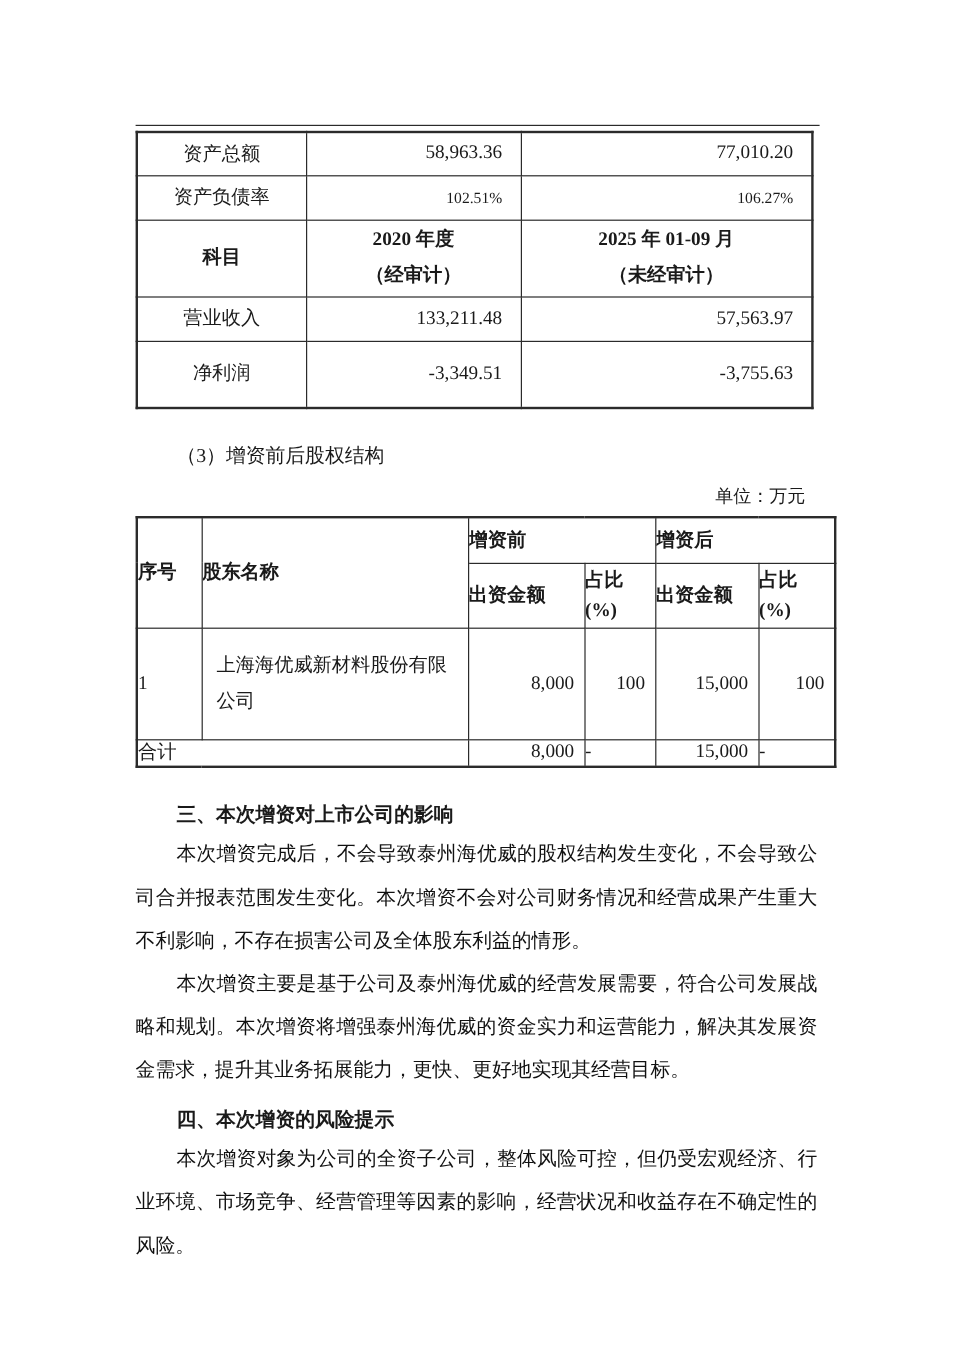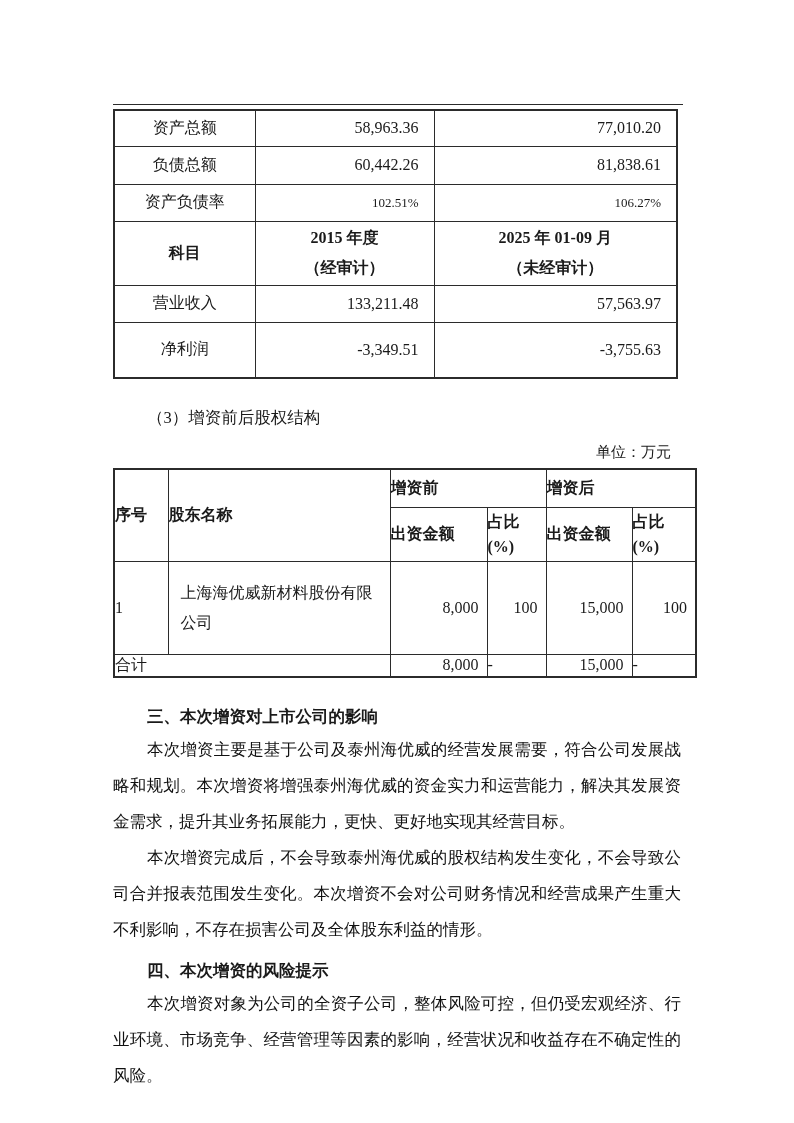--- a/index.html
+++ b/index.html
@@ -106,34 +106,29 @@
         <col style="width:141px">
           <col style="width:179px">
           <col style="width:243px">
       </colgroup>
       <tbody>
         <tr style="height:36px">
           <td class="lbl">资产总额</td>
           <td class="num">58,963.36</td>
           <td class="num">77,010.20</td>
         </tr>
-        <tr style="height:38px">
-          <td class="lbl">负债总额</td>
-          <td class="num">60,442.26</td>
-          <td class="num">81,838.61</td>
-        </tr>
         <tr style="height:37px">
           <td class="lbl">资产负债率</td>
           <td class="num pct">102.51%</td>
           <td class="num pct">106.27%</td>
         </tr>
         <tr class="hdr" style="height:64px">
           <td>科目</td>
           <td>
-            <div>2015 年度</div>
+            <div>2020 年度</div>
             <div>（经审计）</div>
           </td>
           <td>
             <div>2025 年 01-09 月</div>
             <div>（未经审计）</div>
           </td>
         </tr>
         <tr style="height:37px">
           <td class="lbl">营业收入</td>
           <td class="num">133,211.48</td>
@@ -191,20 +186,20 @@
           <td colspan="2">合计</td>
           <td class="num2">8,000</td>
           <td>-</td>
           <td class="num2">15,000</td>
           <td>-</td>
         </tr>
       </tbody>
     </table>
 
     <div class="sec-heading h-three">三、本次增资对上市公司的影响</div>
+    <p class="para">本次增资完成后，不会导致泰州海优威的股权结构发生变化，不会导致公司合并报表范围发生变化。本次增资不会对公司财务情况和经营成果产生重大不利影响，不存在损害公司及全体股东利益的情形。</p>
     <p class="para">本次增资主要是基于公司及泰州海优威的经营发展需要，符合公司发展战略和规划。本次增资将增强泰州海优威的资金实力和运营能力，解决其发展资金需求，提升其业务拓展能力，更快、更好地实现其经营目标。</p>
-    <p class="para">本次增资完成后，不会导致泰州海优威的股权结构发生变化，不会导致公司合并报表范围发生变化。本次增资不会对公司财务情况和经营成果产生重大不利影响，不存在损害公司及全体股东利益的情形。</p>
 
     <div class="sec-heading h-four">四、本次增资的风险提示</div>
     <p class="para">本次增资对象为公司的全资子公司，整体风险可控，但仍受宏观经济、行业环境、市场竞争、经营管理等因素的影响，经营状况和收益存在不确定性的风险。</p>
 
   </div>
 </div>
 
 </body></html>

